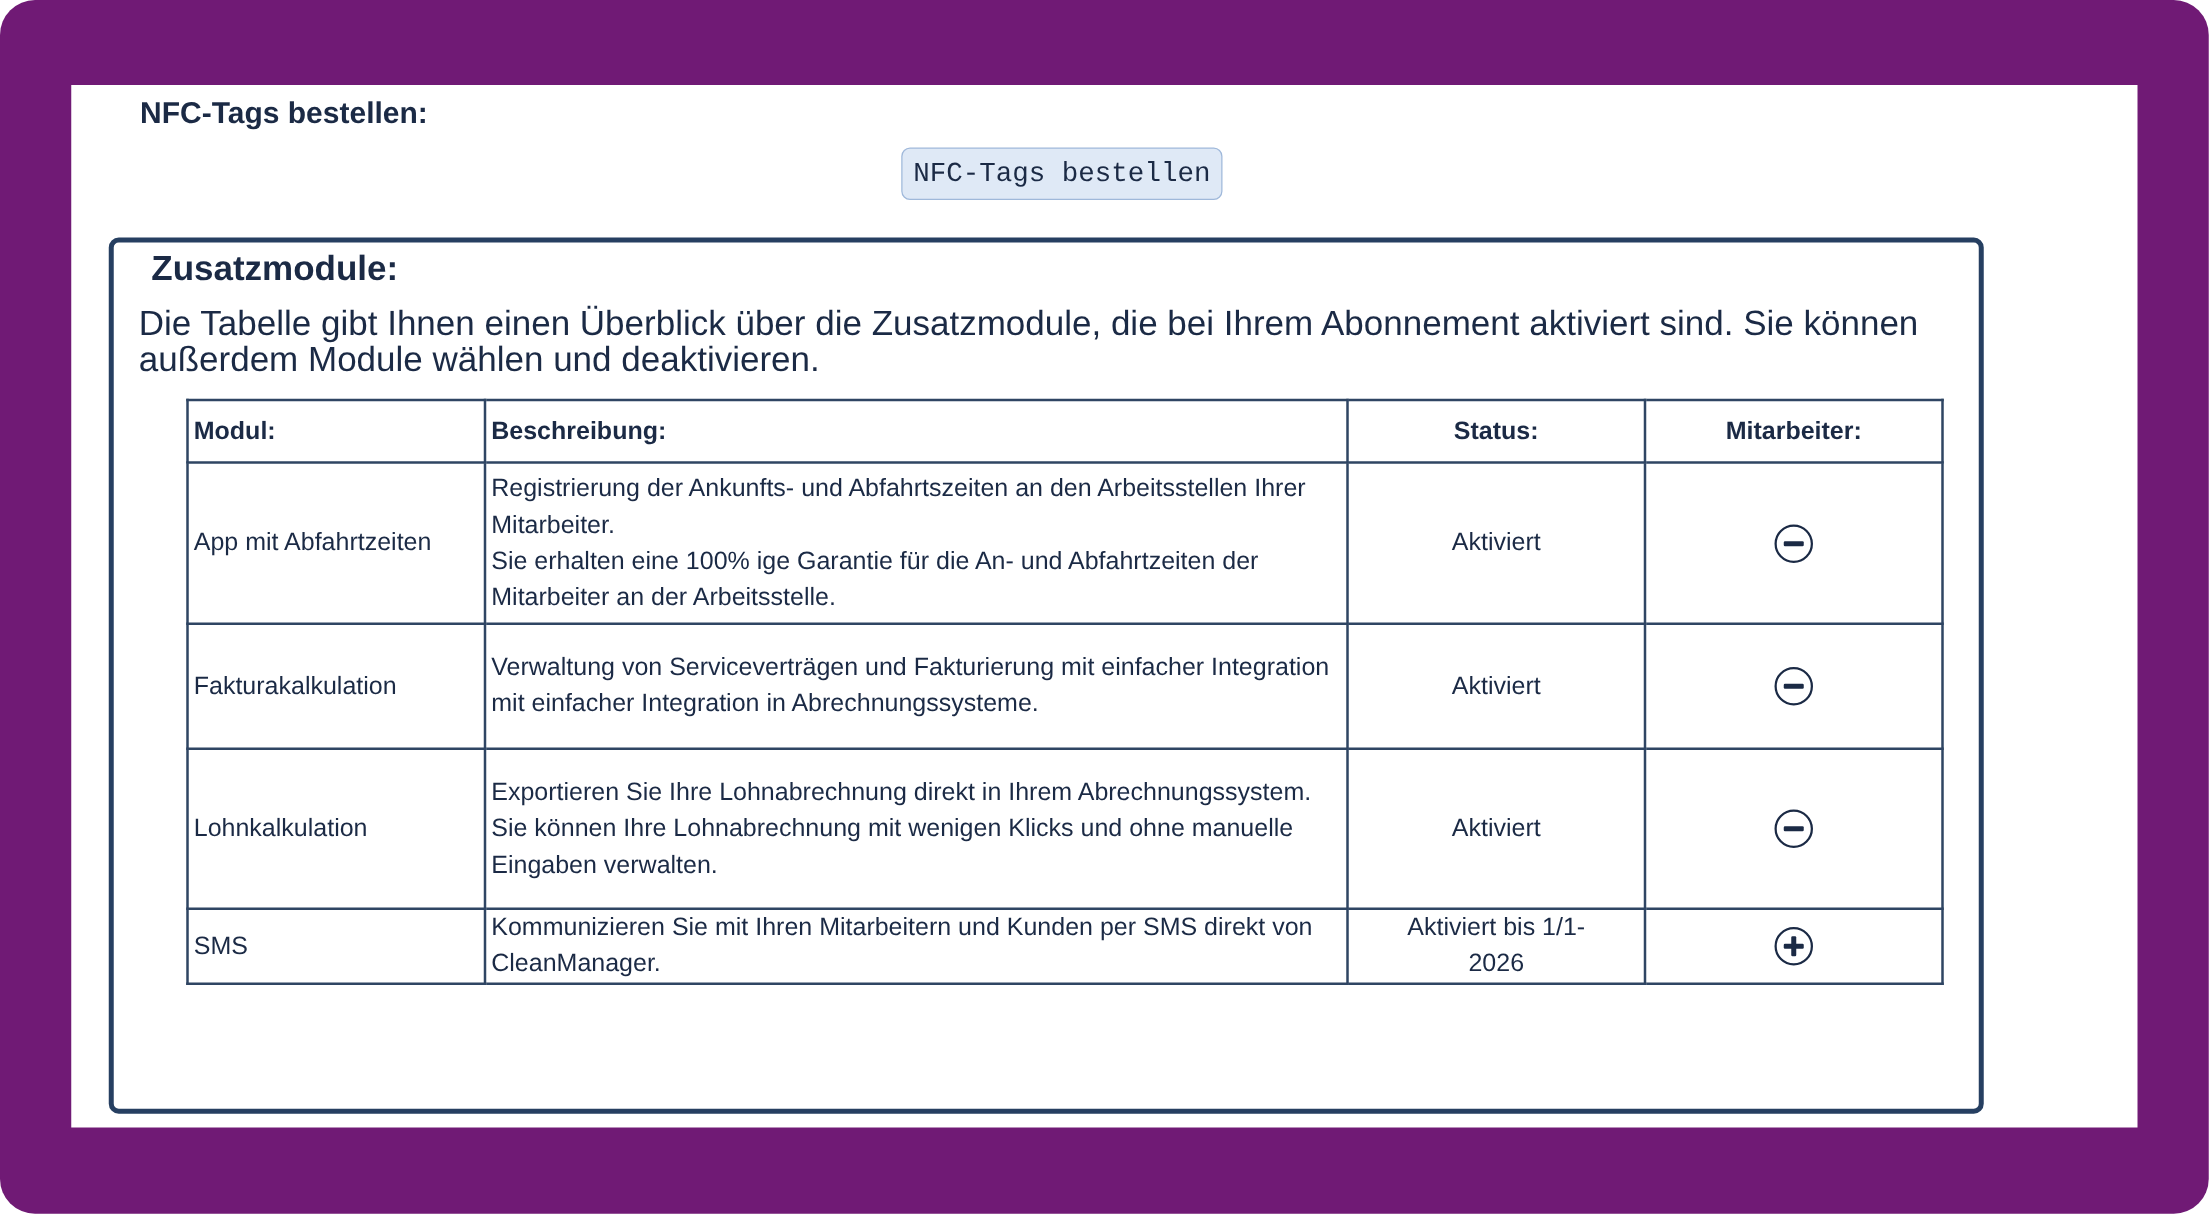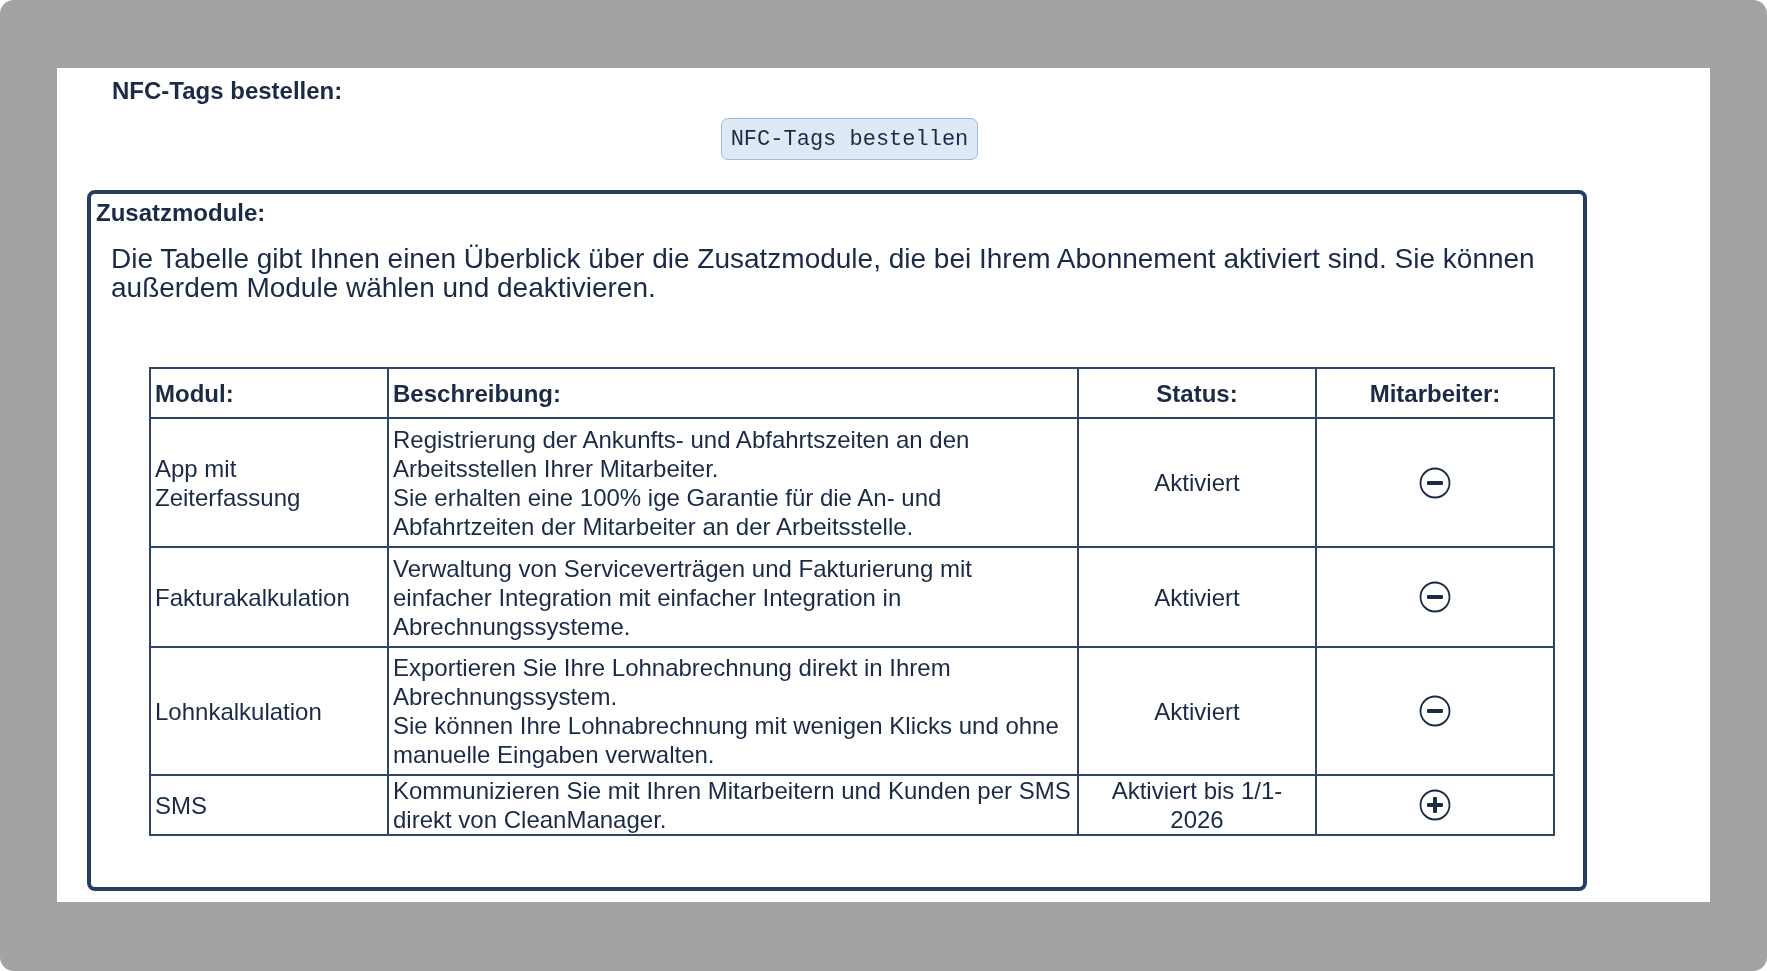--- a/index.html
+++ b/index.html
@@ -5,22 +5,22 @@
     * { box-sizing: border-box; margin: 0; padding: 0; }
     html, body {
       width: 1767px; height: 971px; overflow: hidden;
       background: #ffffff;
       font-family: "Liberation Sans", sans-serif;
       color: #1b2a45;
     }
     .frame {
       position: absolute; left: 0; top: 0;
       width: 1767px; height: 971px;
-      background: #a3a3a3;
-      border-radius: 14px;
+      background: #701a75;
+      border-radius: 28px;
     }
     .screen {
       position: absolute; left: 57px; top: 68px;
       width: 1653px; height: 834px;
       background: #ffffff;
       overflow: hidden;
     }
     .section-label {
       position: absolute; left: 55px; top: 9px;
       font-size: 24px; font-weight: bold;
@@ -38,37 +38,36 @@
       display: flex; align-items: center; justify-content: center;
       cursor: pointer;
     }
     .panel {
       position: absolute; left: 30px; top: 122px;
       width: 1500px; height: 701px;
       border: 4px solid #263f61;
       border-radius: 8px;
     }
     .panel-title {
-      position: absolute; left: 39px; top: 131px;
-      font-size: 24px; font-weight: bold; color: #1b2a45;
+      position: absolute; left: 64px; top: 131px;
+      font-size: 28px; font-weight: bold; color: #1b2a45;
       white-space: nowrap;
     }
     .panel-desc {
       position: absolute; left: 54px; top: 176px;
       width: 1440px;
       font-size: 28px; line-height: 29px; color: #1b2a45;
     }
     table.modules {
       position: absolute; left: 92px; top: 251px;
       width: 1404px;
       border-collapse: collapse;
       table-layout: fixed;
-      font-size: 24px;
+      font-size: 20px;
       color: #1b2a45;
-      margin-top: 48px;
     }
     table.modules th, table.modules td {
       border: 2px solid #2f4563;
       vertical-align: middle;
       padding: 0 4px;
       line-height: 29px;
     }
     table.modules th {
       height: 50px;
       font-weight: bold;
@@ -103,21 +102,21 @@
       <thead>
         <tr>
           <th>Modul:</th>
           <th>Beschreibung:</th>
           <th class="center">Status:</th>
           <th class="center">Mitarbeiter:</th>
         </tr>
       </thead>
       <tbody>
         <tr style="height:129px">
-          <td style="padding-right:40px">App mit Zeiterfassung</td>
+          <td style="padding-right:40px">App mit Abfahrtzeiten</td>
           <td>
             <span style="white-space:pre-line">Registrierung der Ankunfts- und Abfahrtszeiten an den Arbeitsstellen Ihrer Mitarbeiter.
 Sie erhalten eine 100% ige Garantie für die An- und Abfahrtzeiten der Mitarbeiter an der Arbeitsstelle.</span>
           </td>
           <td class="center">Aktiviert</td>
           <td class="center">
             <span class="icon-btn">
               <svg width="34" height="34" viewBox="0 0 34 34">
                   <circle cx="17" cy="17" r="14.5" fill="none" stroke="#1b2a45" stroke-width="1.8"></circle>
                   <rect x="9" y="15" width="16" height="4" rx="1" fill="#1b2a45"></rect>

